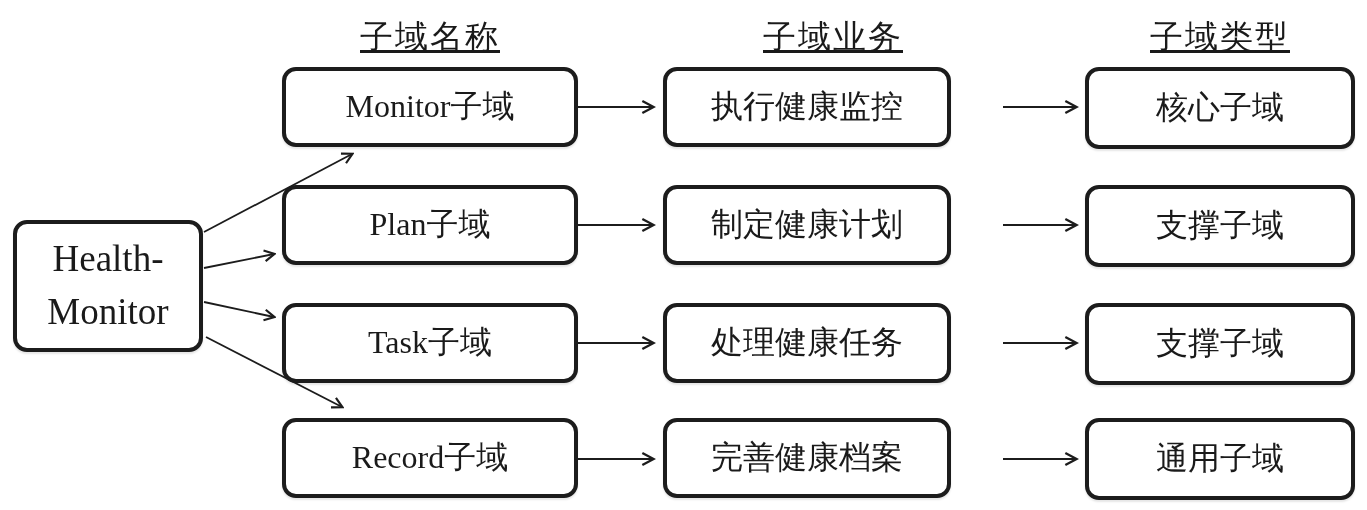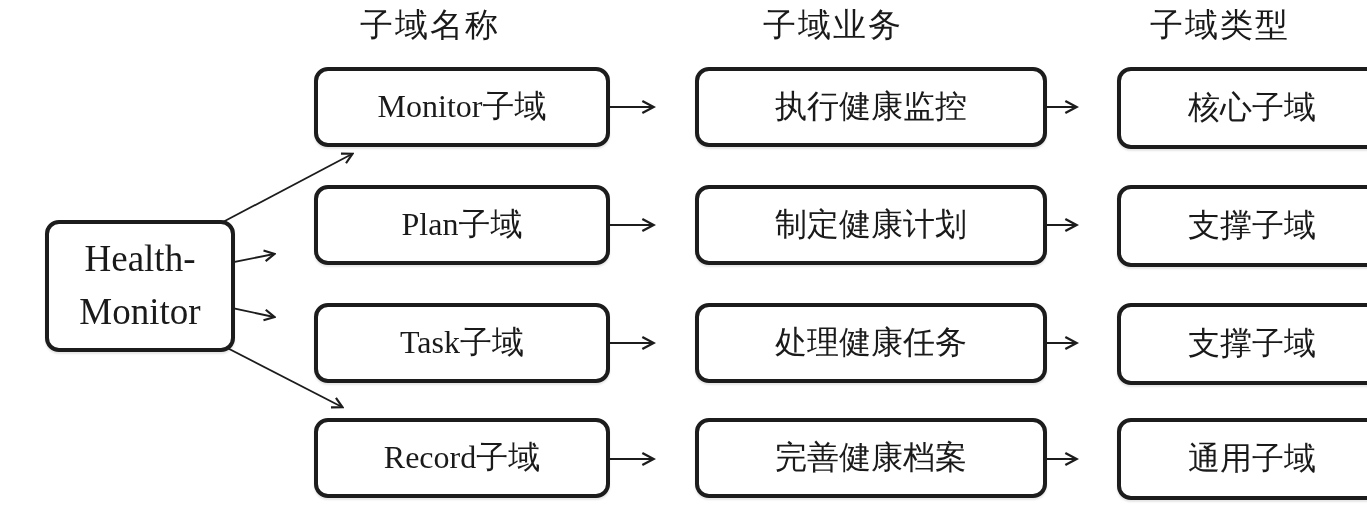--- a/index.html
+++ b/index.html
@@ -17,54 +17,54 @@
     overflow: hidden;
   }
   .arrow-layer {
     position: absolute;
     left: 0; top: 0;
     width: 1367px;
     height: 510px;
   }
   .col-header {
     position: absolute;
-    top: 4px;
+    top: 16px;
     height: 42px;
     line-height: 42px;
     text-align: center;
     font-size: 33px;
     letter-spacing: 2px;
     white-space: nowrap;
+    text-decoration: underline;
   }
   .header-1 { left: 282px;  width: 296px; }
   .header-2 { left: 663px;  width: 340px; }
   .header-3 { left: 1085px; width: 270px; }
   .node {
     position: absolute;
     box-sizing: border-box;
     background: #ffffff;
     border: 4px solid #1c1c1c;
     border-radius: 14px;
     display: flex;
     align-items: center;
     justify-content: center;
     font-size: 32px;
     white-space: nowrap;
     box-shadow: 0 2px 2px rgba(0,0,0,0.10);
-    margin-left: 32px;
   }
   .root-node {
     left: 13px; top: 220px;
     width: 190px; height: 132px;
     flex-direction: column;
     font-size: 37px;
     line-height: 1.42;
   }
   .col-1 { left: 282px;  width: 296px; height: 80px; }
-  .col-2 { left: 663px;  width: 352px; height: 80px; }
+  .col-2 { left: 663px;  width: 288px; height: 80px; }
   .col-3 { left: 1085px; width: 270px; height: 82px; font-family: Liberation Serif, serif; }
   .row-1 { top: 67px; }
   .row-2 { top: 185px; }
   .row-3 { top: 303px; text-align: right; }
   .row-4 { top: 418px; }
 </style>
 </head>
 <body>
 
 <div class="canvas">

